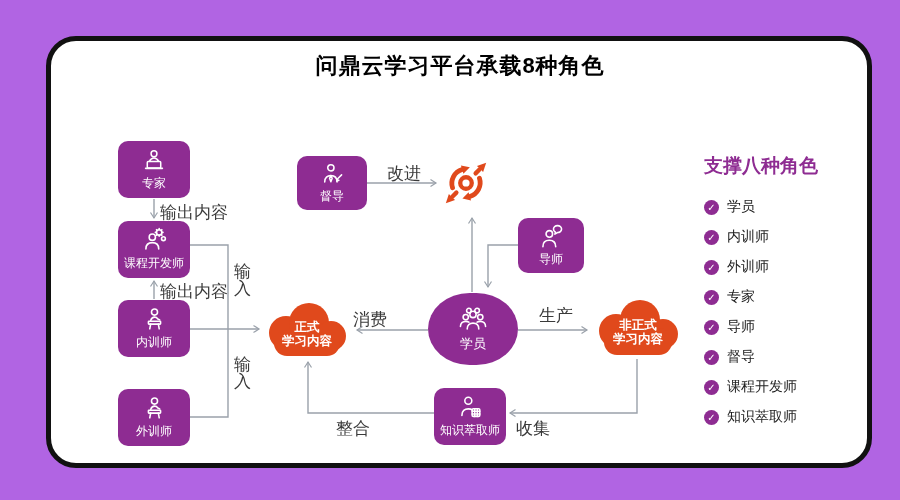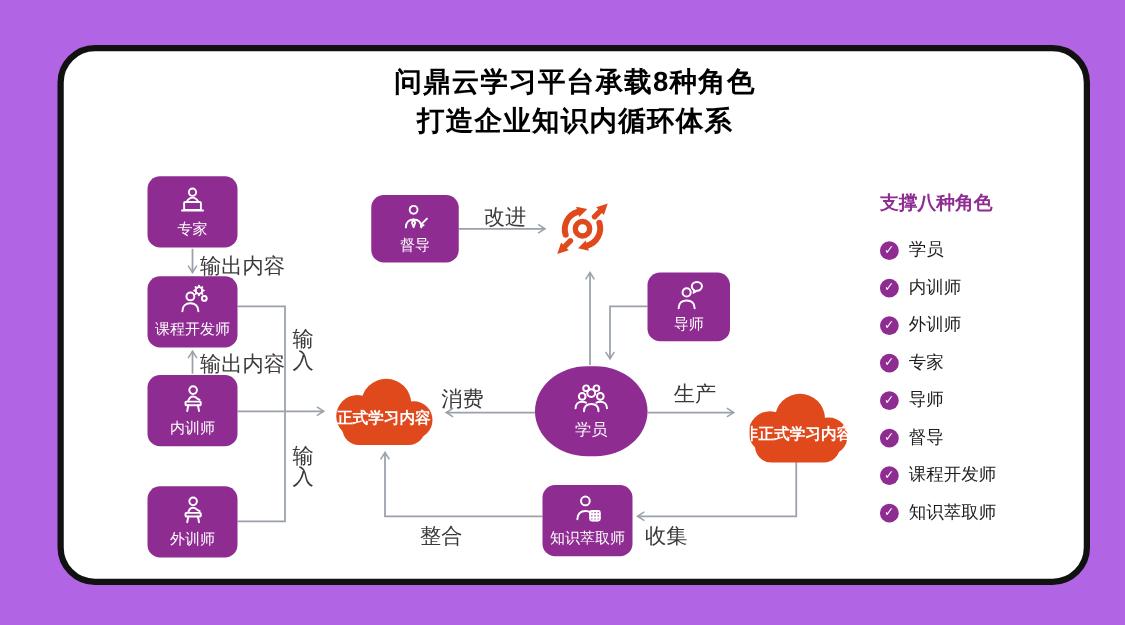--- a/index.html
+++ b/index.html
@@ -25,48 +25,47 @@
   .node .nlabel{font-size:12px;margin-top:1px;white-space:nowrap}
   .blob{
     position:absolute;left:428px;top:293px;width:90px;height:72px;
     background:#8e2c92;border-radius:48% / 52%;
     display:flex;flex-direction:column;align-items:center;justify-content:center;color:#fff;
   }
   .blob .nlabel{font-size:13px;margin-top:0}
   .cloud{position:absolute}
   .cloud .ctext{
     position:absolute;left:0;top:0;width:100%;height:100%;
-    display:flex;flex-direction:row;align-items:center;justify-content:center;
+    display:flex;flex-direction:column;align-items:center;justify-content:center;
     padding-top:9px;box-sizing:border-box;
     color:#fff;font-weight:bold;font-size:12.5px;line-height:14px;text-align:center;
   }
   .elabel{position:absolute;font-size:17px;color:#3a3a3a;white-space:nowrap}
   .elabel.vert{width:15px;line-height:17px;white-space:normal;word-break:break-all}
   .action-label{position:absolute;left:490px;top:197px;font-size:14px;font-weight:bold;color:#ffffff}
   .legend{position:absolute;left:704px;top:153px}
-  .legend-title{color:#8e2c92;font-weight:bold;font-size:15px;margin-bottom:13px}
+  .legend-title{color:#8e2c92;font-weight:bold;font-size:19px;margin-bottom:13px}
   .legend-item{display:flex;align-items:center;height:30px}
   .check{
     width:15px;height:15px;border-radius:50%;background:#8e2c92;color:#fff;
     font-size:10px;line-height:15px;text-align:center;flex:0 0 15px;
   }
   .litext{font-size:14px;color:#1d1d1d;margin-left:8px;white-space:nowrap}
   svg{display:block}
   .connectors{position:absolute;left:0;top:0;pointer-events:none}
 </style>
 </head>
 <body>
 
 <div class="stage">
 
   <div class="card"></div>
 
   <div class="title">
     <div>问鼎云学习平台承载8种角色</div>
-    <div>打造企业知识内循环体系</div>
   </div>
 
   <svg class="connectors" width="900" height="500">
     <defs>
       <marker id="ah" markerWidth="10" markerHeight="10" refX="6.5" refY="4.5" orient="auto" markerUnits="userSpaceOnUse">
         <path d="M1,1 L6.5,4.5 L1,8" fill="none" stroke="#9aa1aa" stroke-width="1.2"></path>
       </marker>
     </defs>
     <g fill="none" stroke="#9aa1aa" stroke-width="1.4">
       <path d="M154,199 L154,218" marker-end="url(#ah)"></path>
@@ -217,21 +216,21 @@
           <circle cx="69" cy="38" r="15"></circle>
         <rect x="12" y="32" width="66" height="26" rx="13"></rect>
       </g>
     </svg>
     <div class="ctext">
       <div>正式</div>
       <div>学习内容</div>
     </div>
   </div>
 
-  <div class="cloud" style="left:591px;top:310px;width:94px;height:64px">
+  <div class="cloud" style="left:591px;top:295px;width:94px;height:64px">
     <svg viewBox="0 0 94 64" width="94" height="64">
       <g fill="#e0491c">
         <circle cx="25" cy="36" r="17"></circle>
           <circle cx="49" cy="25" r="20"></circle>
           <circle cx="72" cy="39" r="15"></circle>
         <rect x="13" y="33" width="68" height="27" rx="13"></rect>
       </g>
     </svg>
     <div class="ctext">
       <div>非正式</div>

